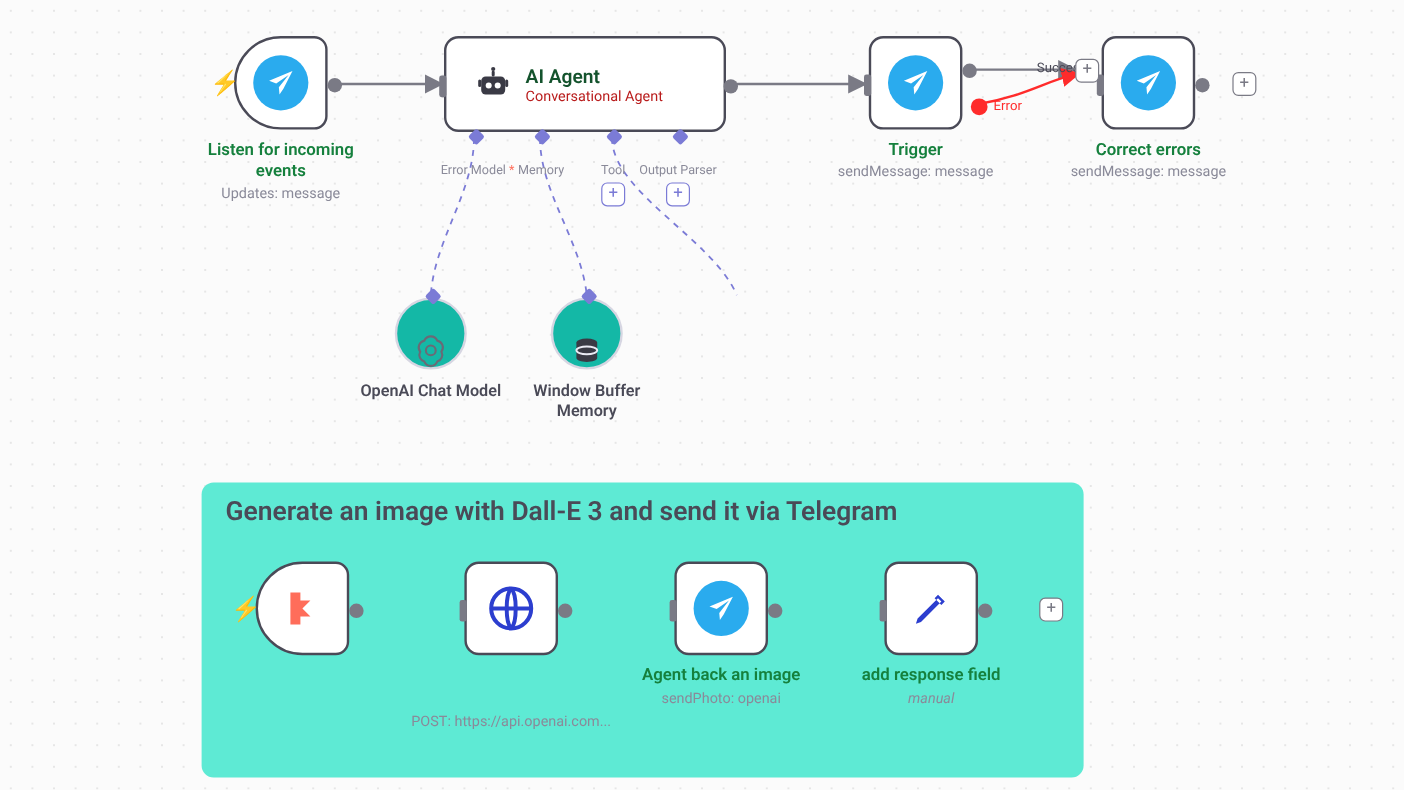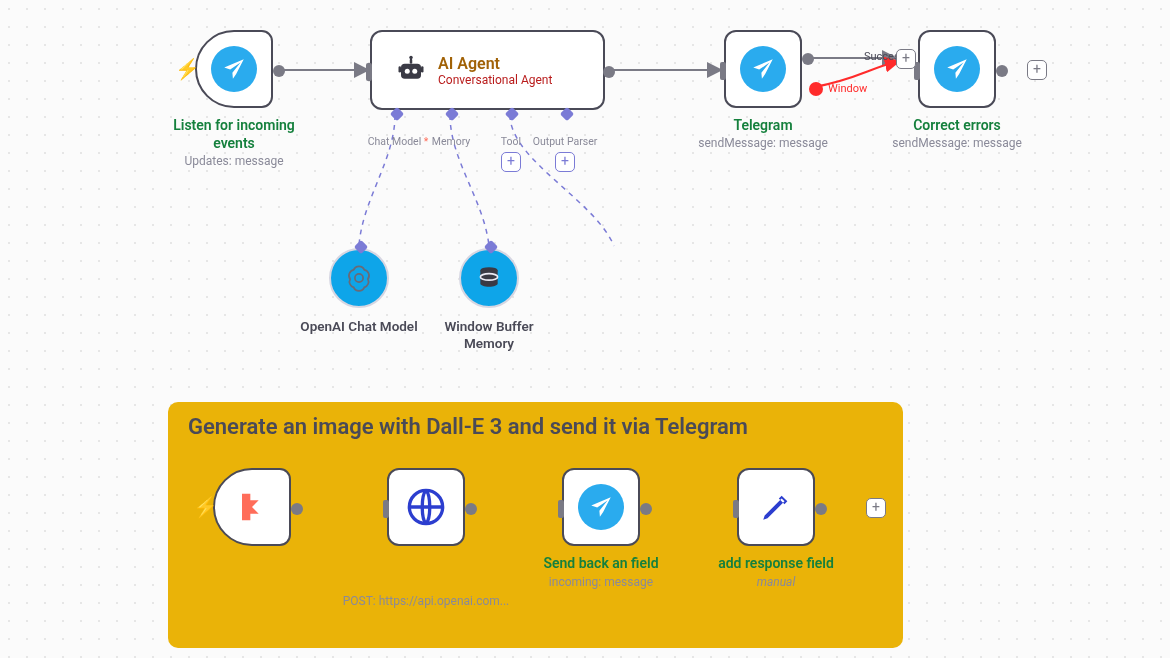--- a/index.html
+++ b/index.html
@@ -72,21 +72,21 @@
     width: 235px;
     height: 80px;
     border: 2px solid #4a4a57;
     border-radius: 12px;
     background: #fff;
     display: flex;
     align-items: center;
     gap: 12px;
     padding-left: 24px;
   }
-  .agent-title { font-size: 16px; font-weight: 600; color: #a16207; }
+  .agent-title { font-size: 16px; font-weight: 600; color: #14532d; }
   .agent-sub { font-size: 12px; color: #b91c1c; }
 
   
   .port {
     position: absolute;
     width: 12px; height: 12px; border-radius: 50%;
     background: #7a7a85;
     transform: translate(-50%, -50%);
   }
   .port.in {
@@ -118,22 +118,22 @@
     color: #7b7bd6;
     background: #fff;
   }
 
   
   .subnode {
     position: absolute;
     width: 60px; height: 60px;
     border-radius: 50%;
     border: 2px solid #d6d6e2;
-    background: #0ea5e9;
-    display: flex; align-items: center; justify-content: center;
+    background: #14b8a6;
+    display: flex; align-items: flex-end; justify-content: center;
   }
   .subnode-title {
     position: absolute;
     top: 68px; left: 50%; transform: translateX(-50%);
     width: 120px;
     text-align: center;
     font-size: 13.5px;
     font-weight: 600;
     color: #4a4a57;
     line-height: 1.25;
@@ -153,21 +153,21 @@
     width: 70px;
     text-align: center;
     font-size: 10.5px;
     color: #8a8a99;
   }
   .ai-port-label .star { color: #ff6d5a; }
 
   
   .group {
     position: absolute;
-    background: #eab308;
+    background: #5eead4;
     border-radius: 10px;
   }
   .group-title {
     position: absolute;
     top: 12px;
     left: 20px;
     font-size: 22px;
     font-weight: 600;
     color: #4a4a57;
   }
@@ -235,21 +235,21 @@
     </div>
     <div class="port" style="left:237px; top:40px;"></div>
 
     <div class="port diamond" style="left:25px; top:82px;"></div>
     <div class="port diamond" style="left:80px; top:82px;"></div>
     <div class="port diamond" style="left:140px; top:82px;"></div>
     <div class="port diamond" style="left:195px; top:82px;"></div>
   </div>
 
   <div class="ai-port-label" style="left:363px; top:135px;">
-    <span>Chat Model</span> <span class="star">*</span>
+    <span>Error Model</span> <span class="star">*</span>
   </div>
   <div class="ai-port-label" style="left:416px; top:135px;">Memory</div>
   <div class="ai-port-label" style="left:476px; top:135px;">Tool</div>
   <div class="ai-port-label" style="left:530px; top:135px;">Output Parser</div>
 
   <div class="plusbox ai" style="left:511px; top:162px;">+</div>
   <div class="plusbox ai" style="left:565px; top:162px;">+</div>
 
   <div class="subnode" style="left:329px; top:248px;">
     <div class="port diamond" style="left:30px; top:-3px;"></div>
@@ -274,25 +274,25 @@
 
   <div class="node" style="left:724px; top:30px;">
     <div class="port in" style="left:-3px; top:39px;"></div>
     <div class="icon-wrap telegram">
       <svg width="26" height="26" viewBox="0 0 24 24">
           <path d="M21 3L3 10.5l5.5 2L18 6l-7.5 9.5L11 21l3-4.5L21 3z" fill="#fff"></path>
         </svg>
     </div>
     <div class="port status-g" style="left:82px; top:27px;"></div>
     <div class="port status-r" style="left:90px; top:57px; width:14px; height:14px;"></div>
-    <div class="node-title">Telegram</div>
+    <div class="node-title">Trigger</div>
     <div class="node-sub" style="top:104px;">sendMessage: message</div>
   </div>
   <div class="status-label" style="left:864px; top:50px;">Success</div>
-  <div class="status-label err" style="left:828px; top:82px;">Window</div>
+  <div class="status-label err" style="left:828px; top:82px;">Error</div>
 
   <div class="node" style="left:918px; top:30px;">
     <div class="port in" style="left:-3px; top:39px;"></div>
     <div class="plusbox" style="left:-14px; top:27px;">+</div>
     <div class="icon-wrap telegram">
       <svg width="26" height="26" viewBox="0 0 24 24">
           <path d="M21 3L3 10.5l5.5 2L18 6l-7.5 9.5L11 21l3-4.5L21 3z" fill="#fff"></path>
         </svg>
     </div>
     <div class="port" style="left:82px; top:39px;"></div>
@@ -324,22 +324,22 @@
   </div>
 
   <div class="node" style="left:562px; top:468px;">
     <div class="port in" style="left:-3px; top:39px;"></div>
     <div class="icon-wrap telegram">
       <svg width="26" height="26" viewBox="0 0 24 24">
           <path d="M21 3L3 10.5l5.5 2L18 6l-7.5 9.5L11 21l3-4.5L21 3z" fill="#fff"></path>
         </svg>
     </div>
     <div class="port" style="left:82px; top:39px;"></div>
-    <div class="node-title">Send back an field</div>
-    <div class="node-sub" style="top:105px;">incoming: message</div>
+    <div class="node-title">Agent back an image</div>
+    <div class="node-sub" style="top:105px;">sendPhoto: openai</div>
   </div>
 
   <div class="node" style="left:737px; top:468px;">
     <div class="port in" style="left:-3px; top:39px;"></div>
     <svg width="34" height="34" viewBox="0 0 24 24">
       <path d="M3 21l3-1 12-12-2-2L4 18l-1 3zM16 4l4 4-2 2-4-4 2-2z" fill="#2c3ecf"></path>
     </svg>
     <div class="port" style="left:82px; top:39px;"></div>
     <div class="node-title">add response field</div>
     <div class="node-sub" style="top:105px;font-style:italic;">manual</div>

